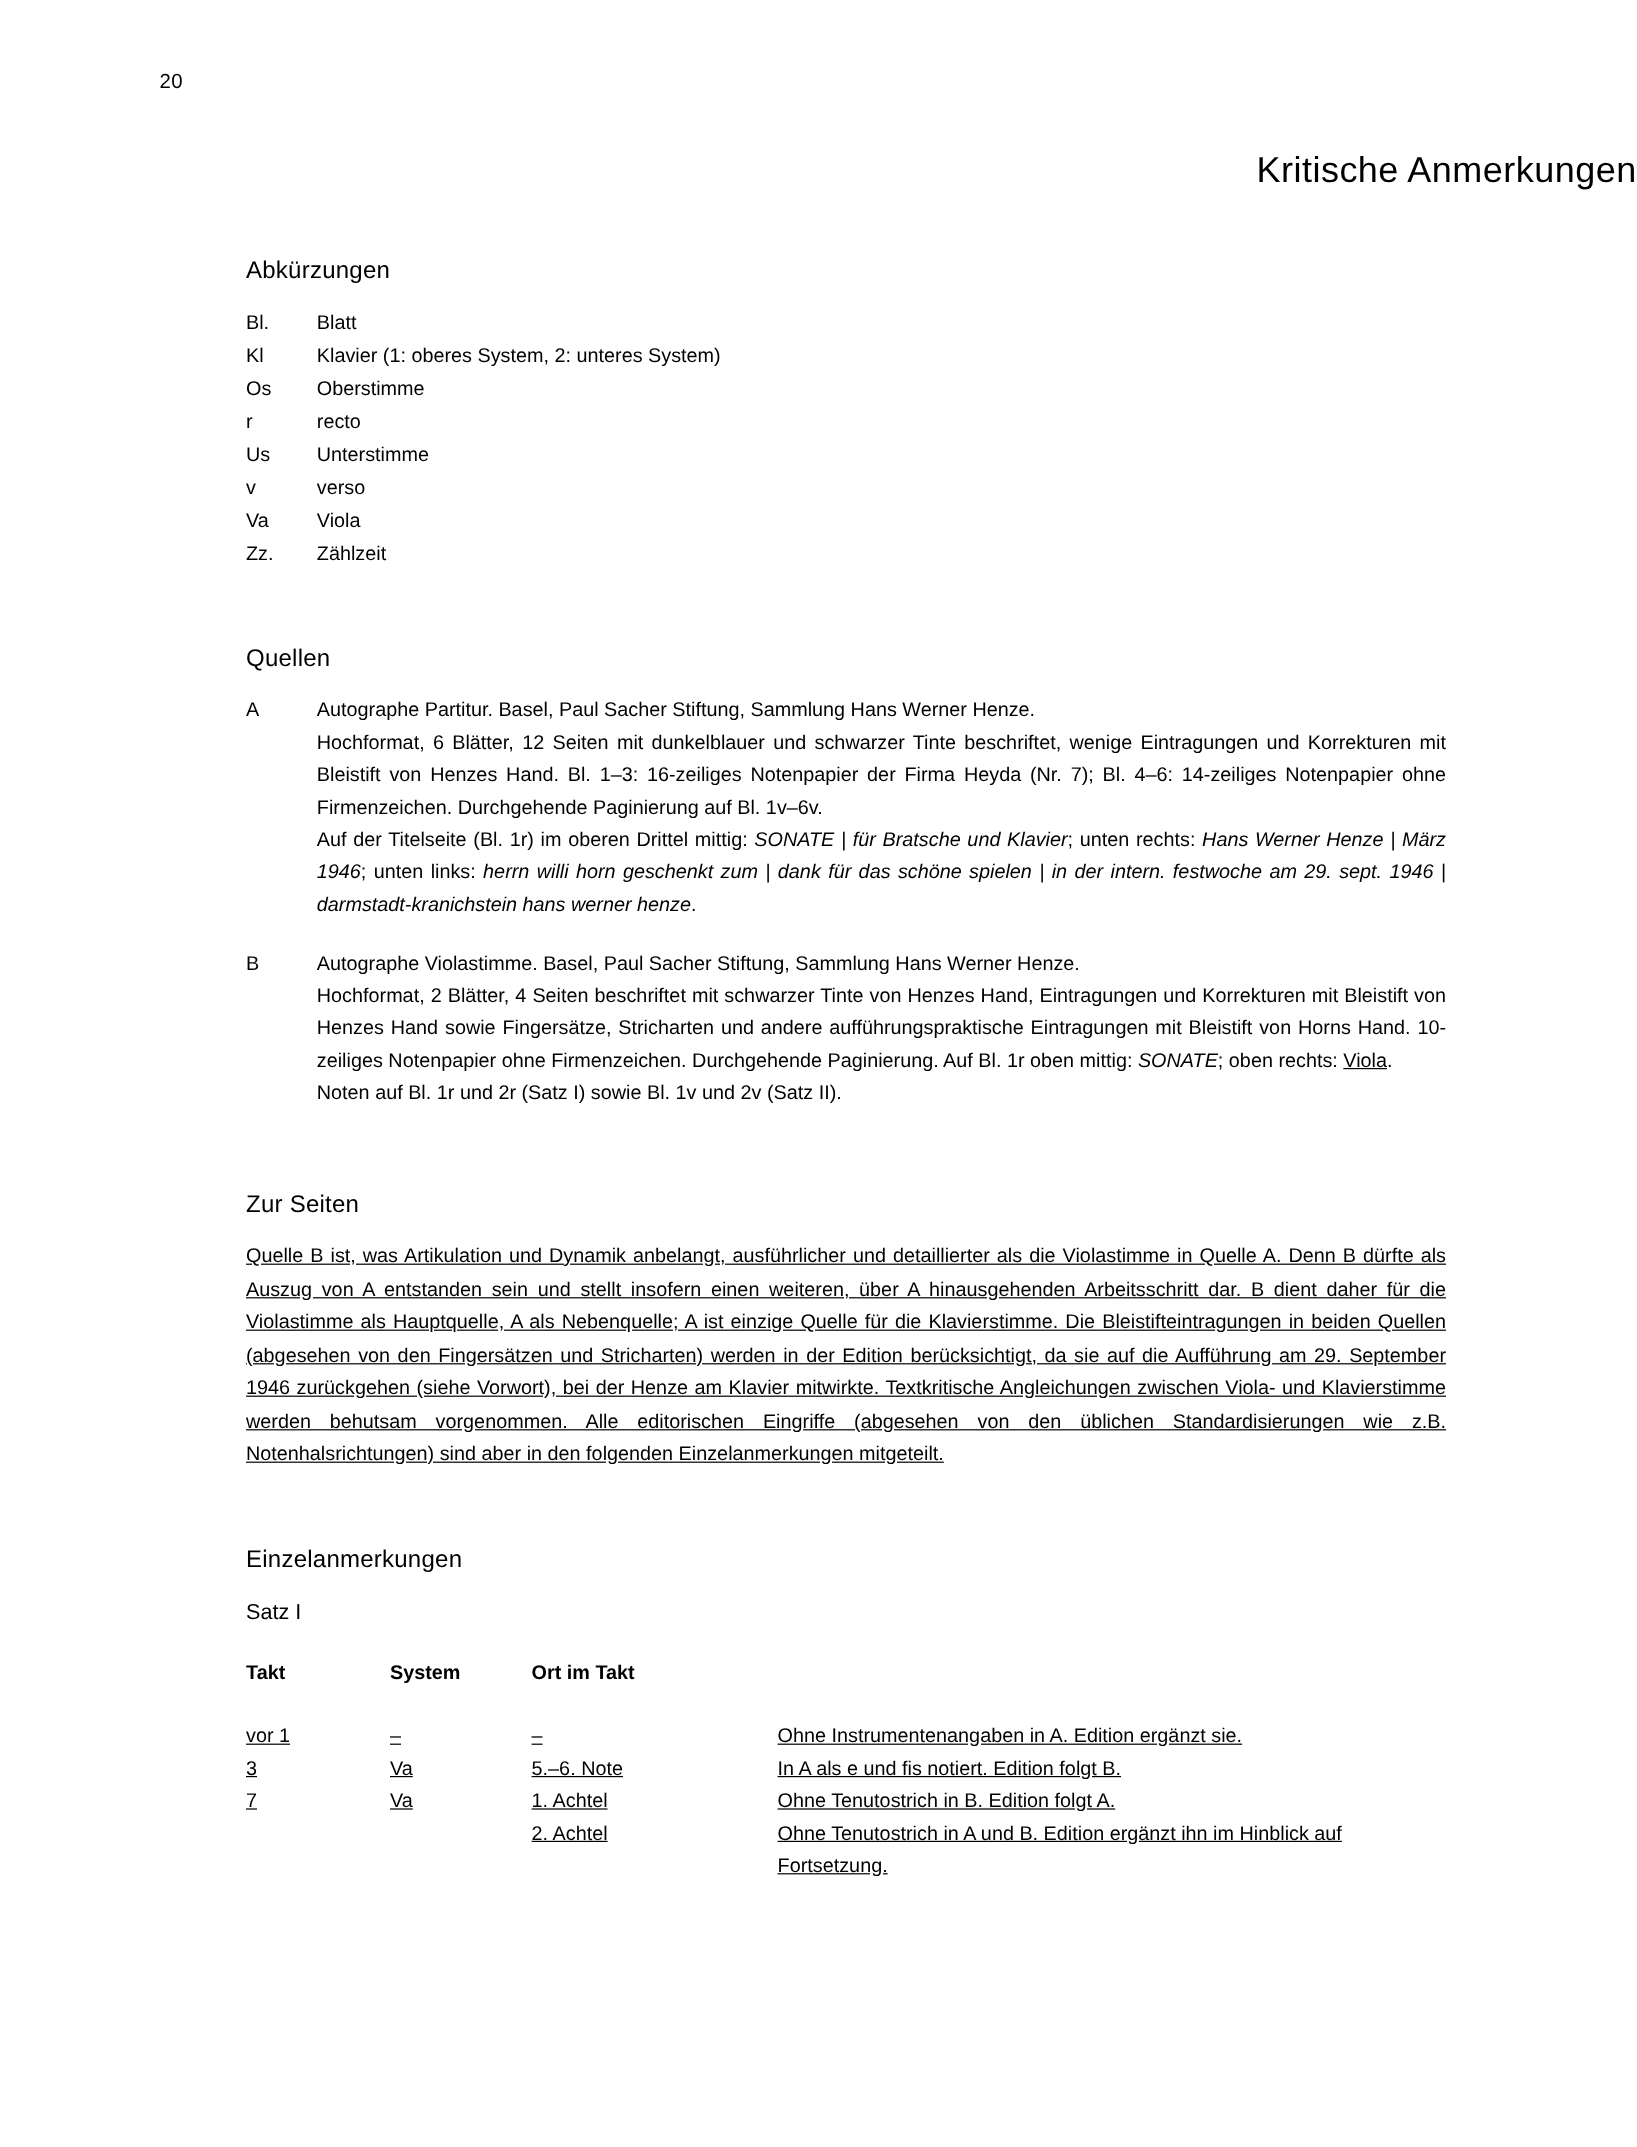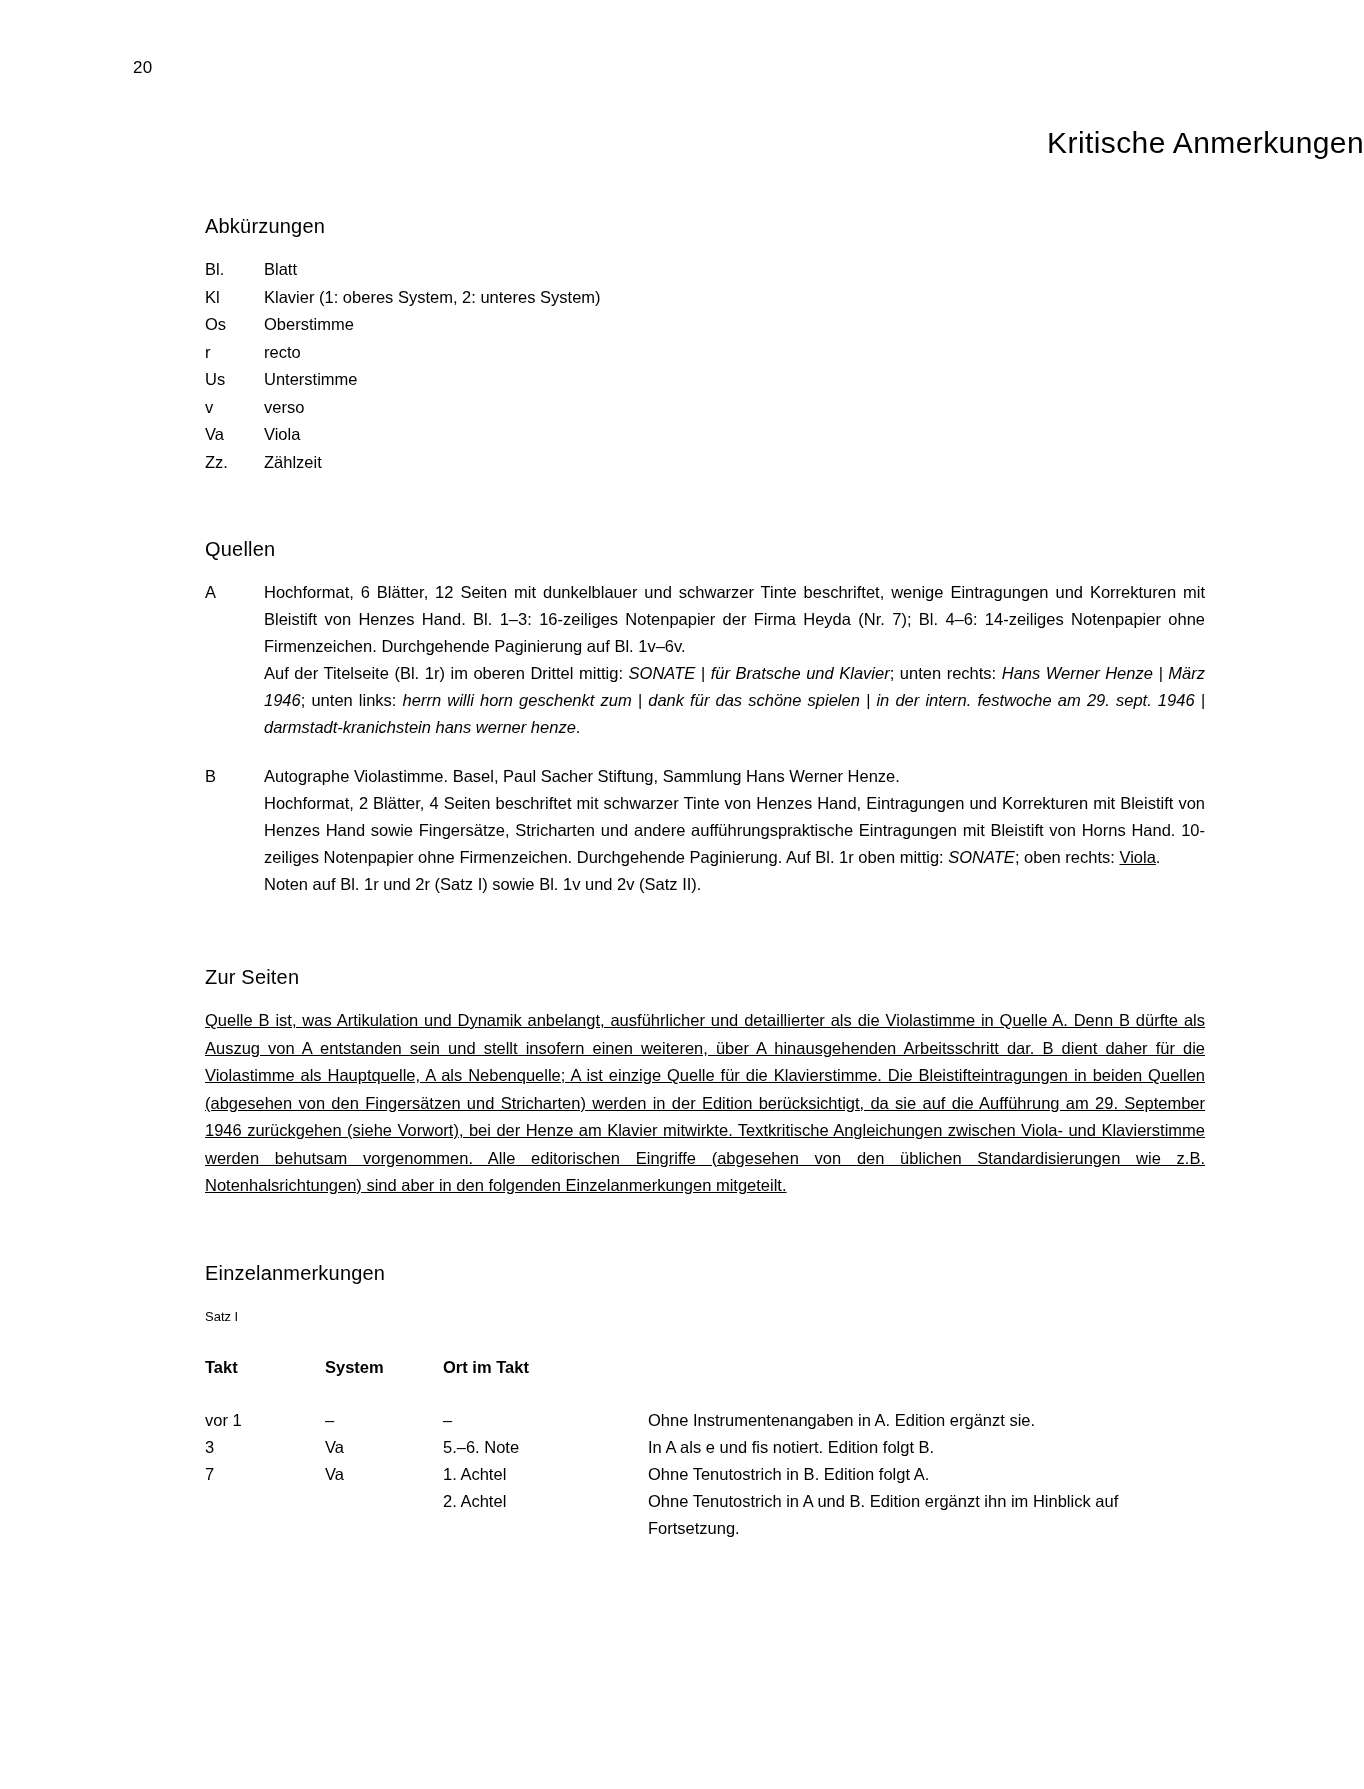--- a/index.html
+++ b/index.html
@@ -95,40 +95,41 @@
 
   .edition-text p {
     margin: 0;
     font-size: 16.5px;
     line-height: 27.5px;
     text-align: justify;
     text-decoration: underline;
   }
 
   .subhead {
-    font-size: 13px;
+    font-size: 18px;
     line-height: 27px;
     margin: 0 0 24px 0;
   }
   .tbl {
     border-collapse: collapse;
     width: 1000px;
     font-size: 16.5px;
     line-height: 27px;
   }
   .tbl th {
     text-align: left;
     font-weight: 700;
     padding: 0 0 26px 0;
     vertical-align: top;
   }
   .tbl td {
     text-align: left;
     vertical-align: top;
     padding: 0;
+    text-decoration: underline;
   }
   .col-takt { width: 120px; }
   .col-system { width: 118px; }
   .col-ort { width: 205px; }
   .col-rem { width: auto; }
 </style>
 </head>
 <body>
 
 <div class="page">
@@ -174,20 +175,21 @@
       </div>
     </div>
 
     <div class="gap-lg"></div>
 
     <h2 class="section-head">Quellen</h2>
 
     <div class="src-block">
       <div class="src-sigla">A</div>
       <div class="src-body">
+        <p>Autographe Partitur. Basel, Paul Sacher Stiftung, Sammlung Hans Werner Henze.</p>
         <p>Hochformat, 6 Blätter, 12 Seiten mit dunkelblauer und schwarzer Tinte beschriftet, wenige Eintragungen und Korrekturen mit Bleistift von Henzes Hand. Bl. 1–3: 16-zeiliges Notenpapier der Firma Heyda (Nr. 7); Bl. 4–6: 14-zeiliges Notenpapier ohne Firmenzeichen. Durchgehende Paginierung auf Bl. 1v–6v.</p>
         <p><span>Auf der Titelseite (Bl. 1r) im oberen Drittel mittig: </span><i>SONATE | für Bratsche und Klavier</i><span>; unten rechts: </span><i>Hans Werner Henze | März 1946</i><span>; unten links: </span><i>herrn willi horn geschenkt zum | dank für das schöne spielen | in der intern. festwoche am 29. sept. 1946 | darmstadt-kranichstein   hans werner henze</i><span>.</span></p>
       </div>
     </div>
 
     <div class="src-block">
       <div class="src-sigla">B</div>
       <div class="src-body">
         <p>Autographe Violastimme. Basel, Paul Sacher Stiftung, Sammlung Hans Werner Henze.</p>
         <p><span>Hochformat, 2 Blätter, 4 Seiten beschriftet mit schwarzer Tinte von Henzes Hand, Eintragungen und Korrekturen mit Bleistift von Henzes Hand sowie Fingersätze, Stricharten und andere aufführungspraktische Eintragungen mit Bleistift von Horns Hand. 10-zeiliges Notenpapier ohne Firmenzeichen. Durchgehende Paginierung. Auf Bl. 1r oben mittig: </span><i>SONATE</i><span>; oben rechts: </span><u>Viola</u><span>.</span></p>

